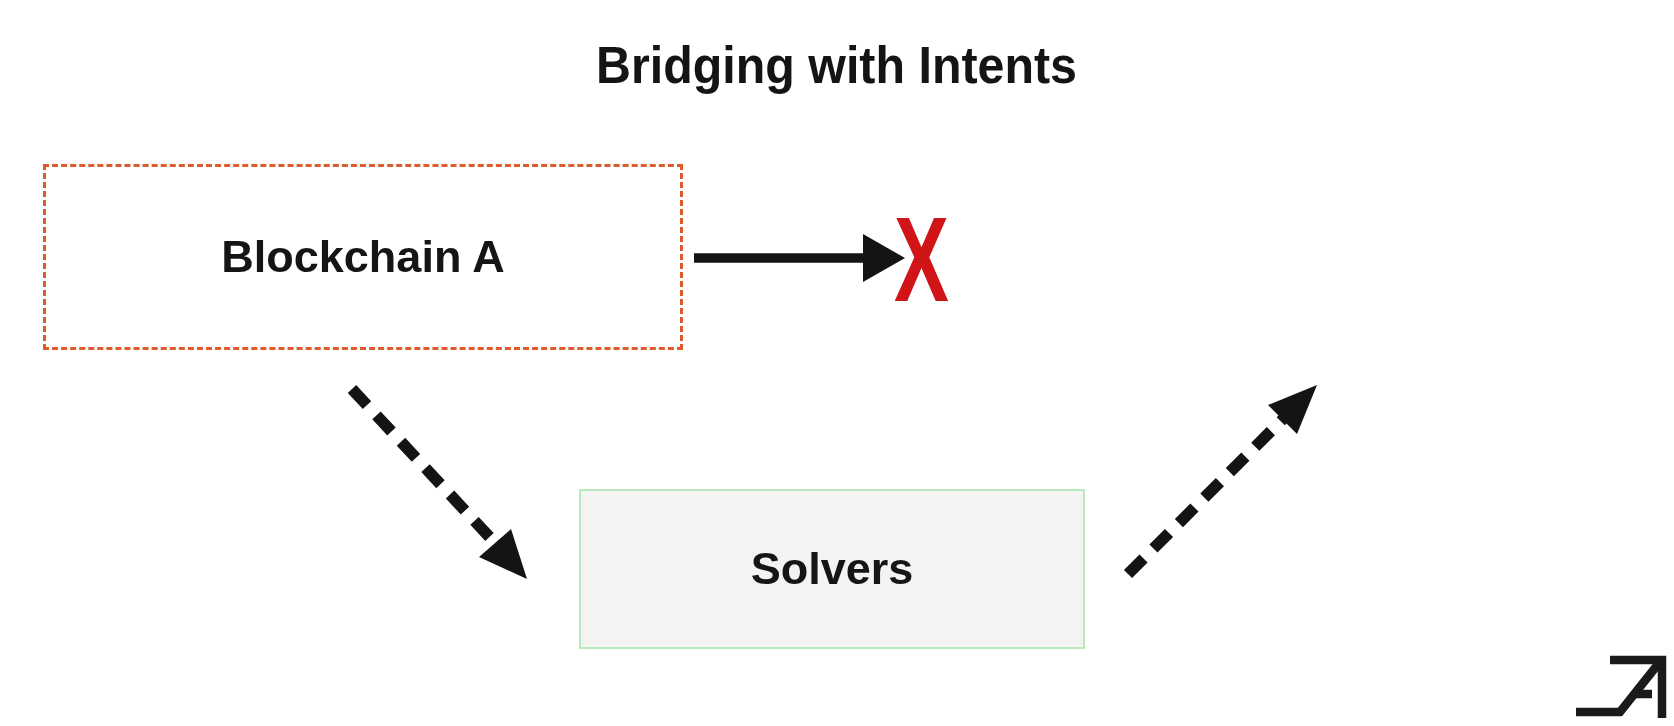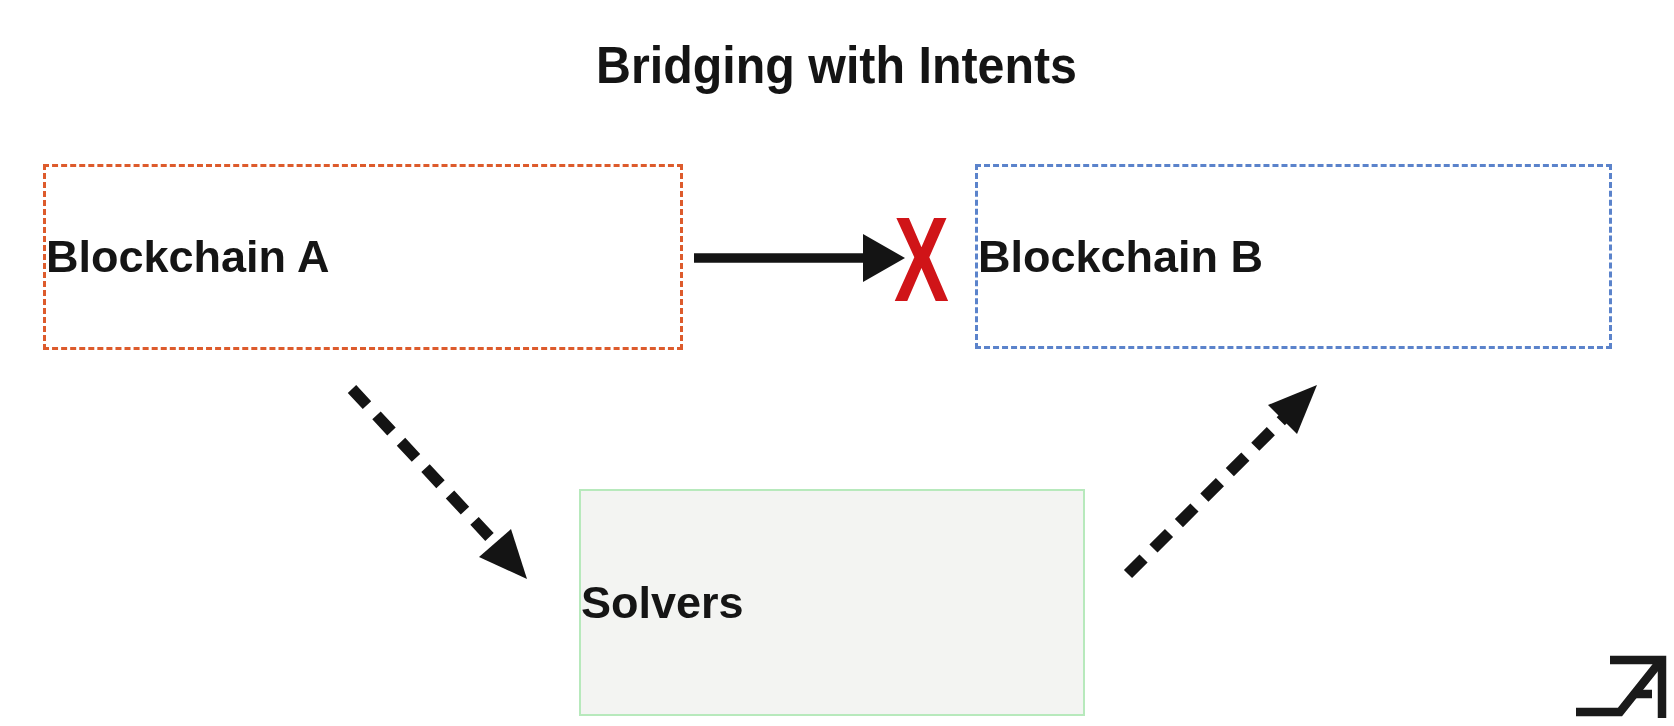--- a/index.html
+++ b/index.html
@@ -16,38 +16,38 @@
     position:absolute;
     left:0;top:32px;width:1674px;height:66px;
     text-align:center;
     font-size:52px;font-weight:700;line-height:66px;
     color:#141414;
     white-space:nowrap;
   }
   .cond{display:inline-block;transform:scaleX(0.93);transform-origin:center;}
   .node{
     position:absolute;
-    display:flex;align-items:center;justify-content:flex-start;
+    display:flex;align-items:center;justify-content:center;
     box-sizing:border-box;
     font-size:45px;font-weight:700;
     color:#151515;
     white-space:nowrap;
   }
   .node-a{
     left:43px;top:164px;width:640px;height:186px;
     border:3px dashed #DD5B2C;
     background:#ffffff;
   }
   .node-b{
     left:975px;top:164px;width:637px;height:185px;
     border:3px dashed #5B83CB;
     background:#ffffff;
   }
   .node-solvers{
-    left:579px;top:489px;width:506px;height:227px;
+    left:579px;top:489px;width:506px;height:160px;
     border:2px solid #B7E9BC;
     background:#F3F4F2;
   }
   .overlay{
     position:absolute;left:0;top:0;width:1674px;height:726px;
     pointer-events:none;
   }
   .xmark{
     position:absolute;
     left:878px;top:204px;width:86px;height:110px;
@@ -67,23 +67,20 @@
 <div class="stage">
 
   <div class="title">
     <span class="cond">Bridging with Intents</span>
   </div>
 
   <div class="node node-a">
     <span class="node-label">Blockchain A</span>
   </div>
 
-  <div class="node node-b">
-    <span class="node-label">Blockchain B</span>
-  </div>
 
   <div class="node node-solvers">
     <span class="node-label">Solvers</span>
   </div>
 
   <svg class="overlay" viewBox="0 0 1674 726" aria-hidden="true">
 
     <g>
       <line x1="694" y1="258" x2="869" y2="258" stroke-width="9.5" stroke="#141414"></line>
       <polygon points="905,258 863,234 863,282" fill="#141414"></polygon>

